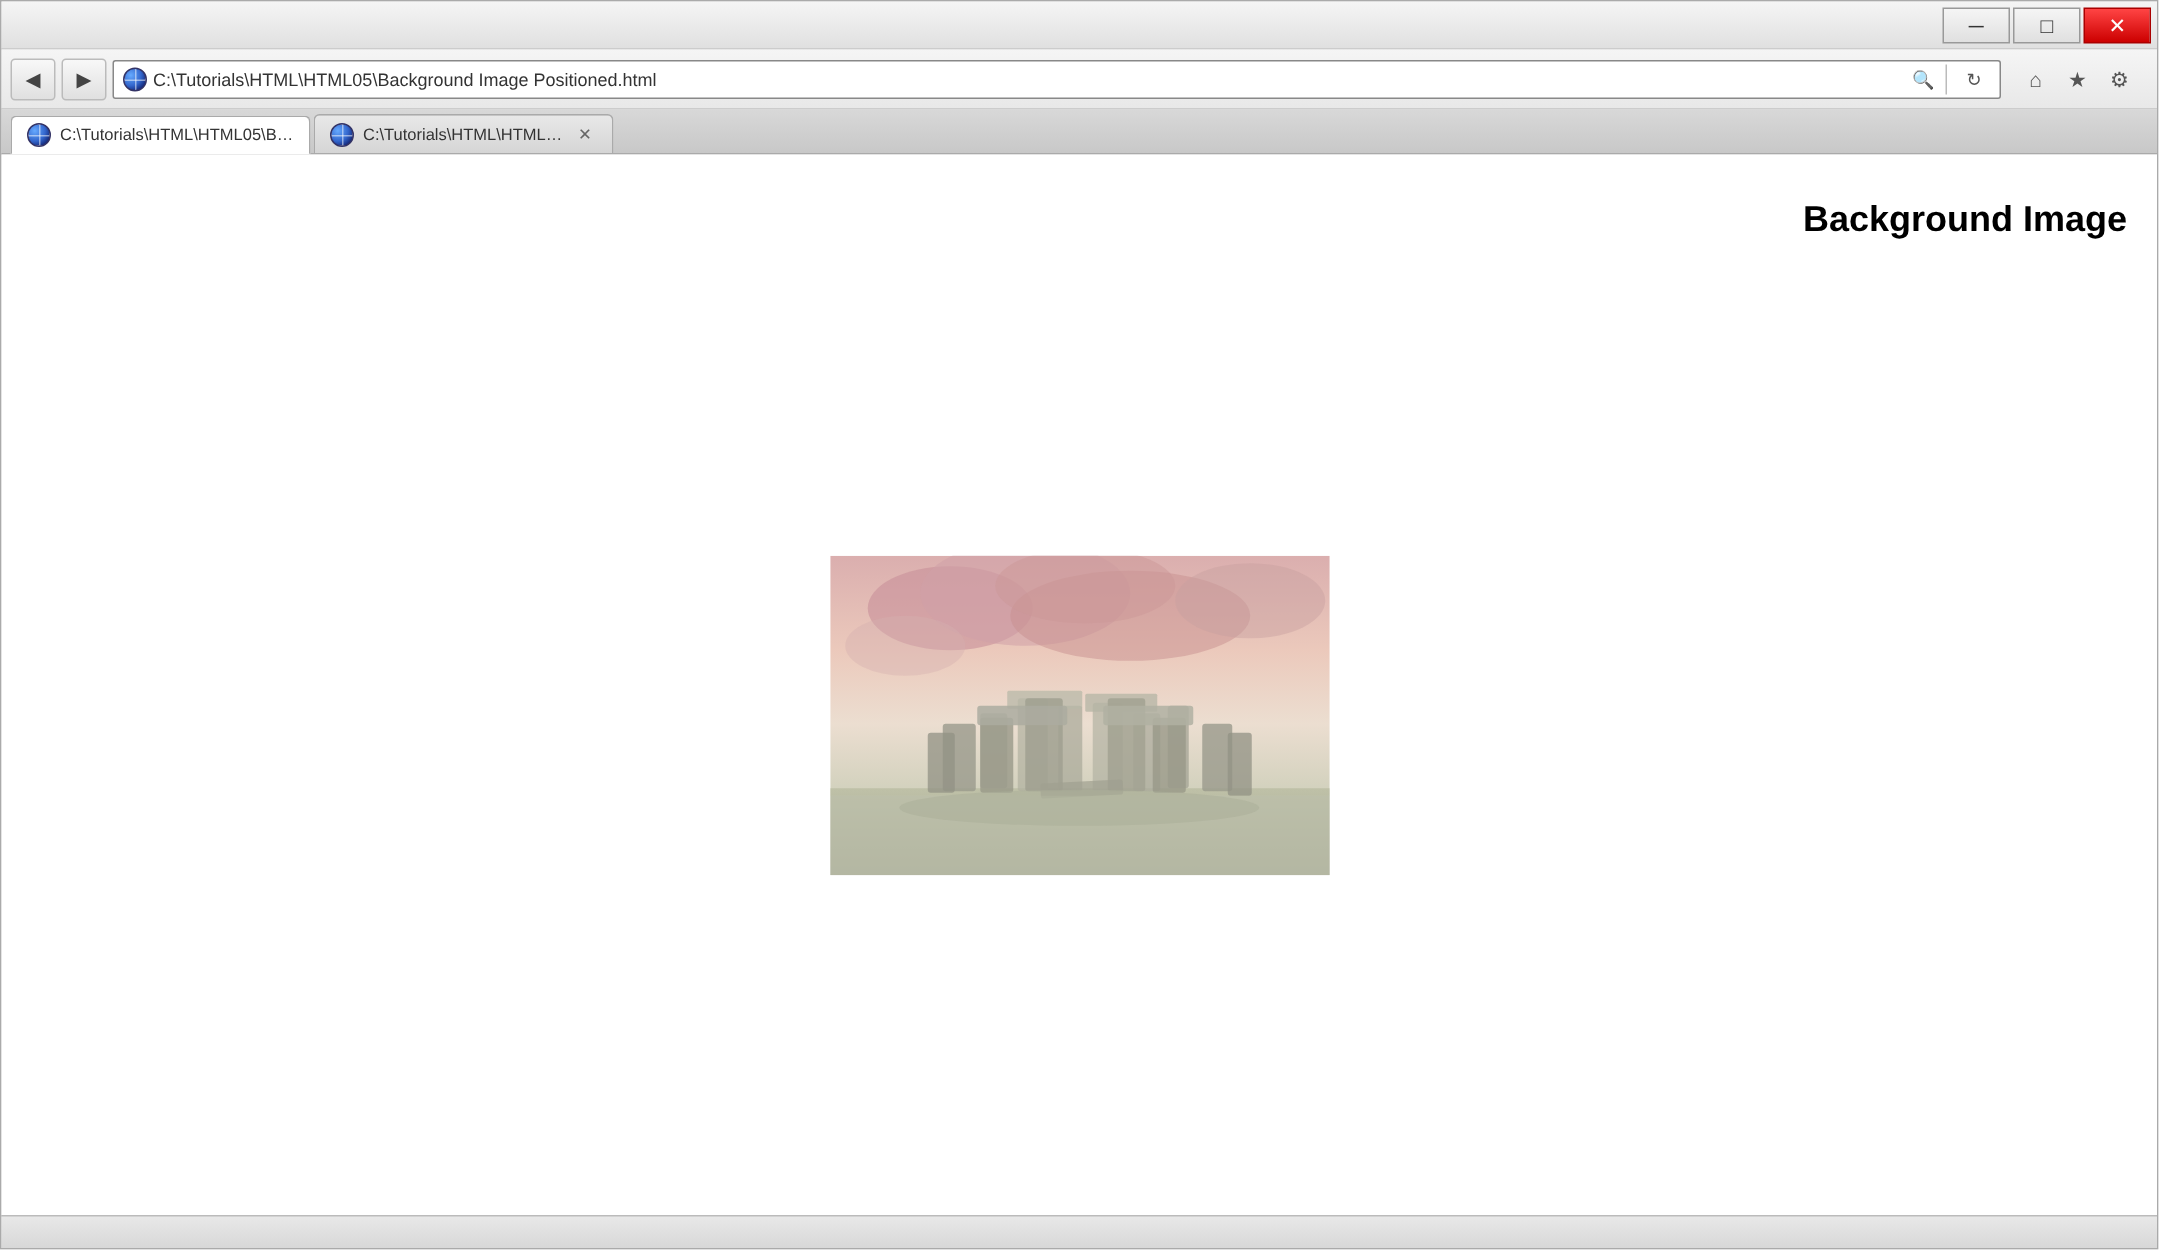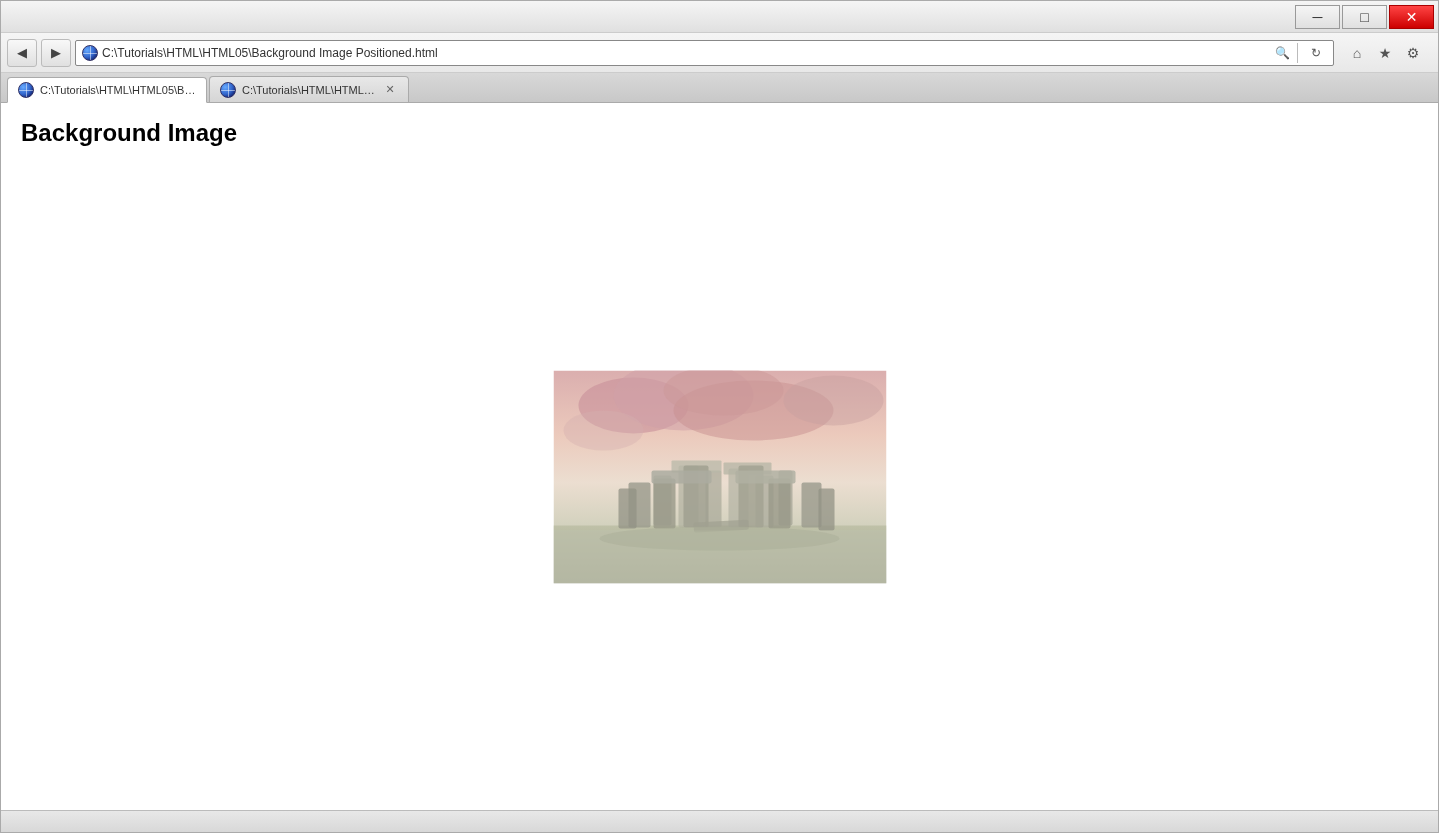--- a/index.html
+++ b/index.html
@@ -198,24 +198,25 @@
 
     
     .content-area {
       flex: 1;
       background: white;
       overflow: auto;
       position: relative;
     }
 
     .page-content {
-      padding: 16px 20px;
+      padding: 30px 20px;
       width: 100%;
       height: 100%;
       position: relative;
+      text-align: right;
     }
 
     .page-title {
       font-size: 24px;
       font-weight: bold;
       color: #000;
       margin-bottom: 20px;
     }
 
     

